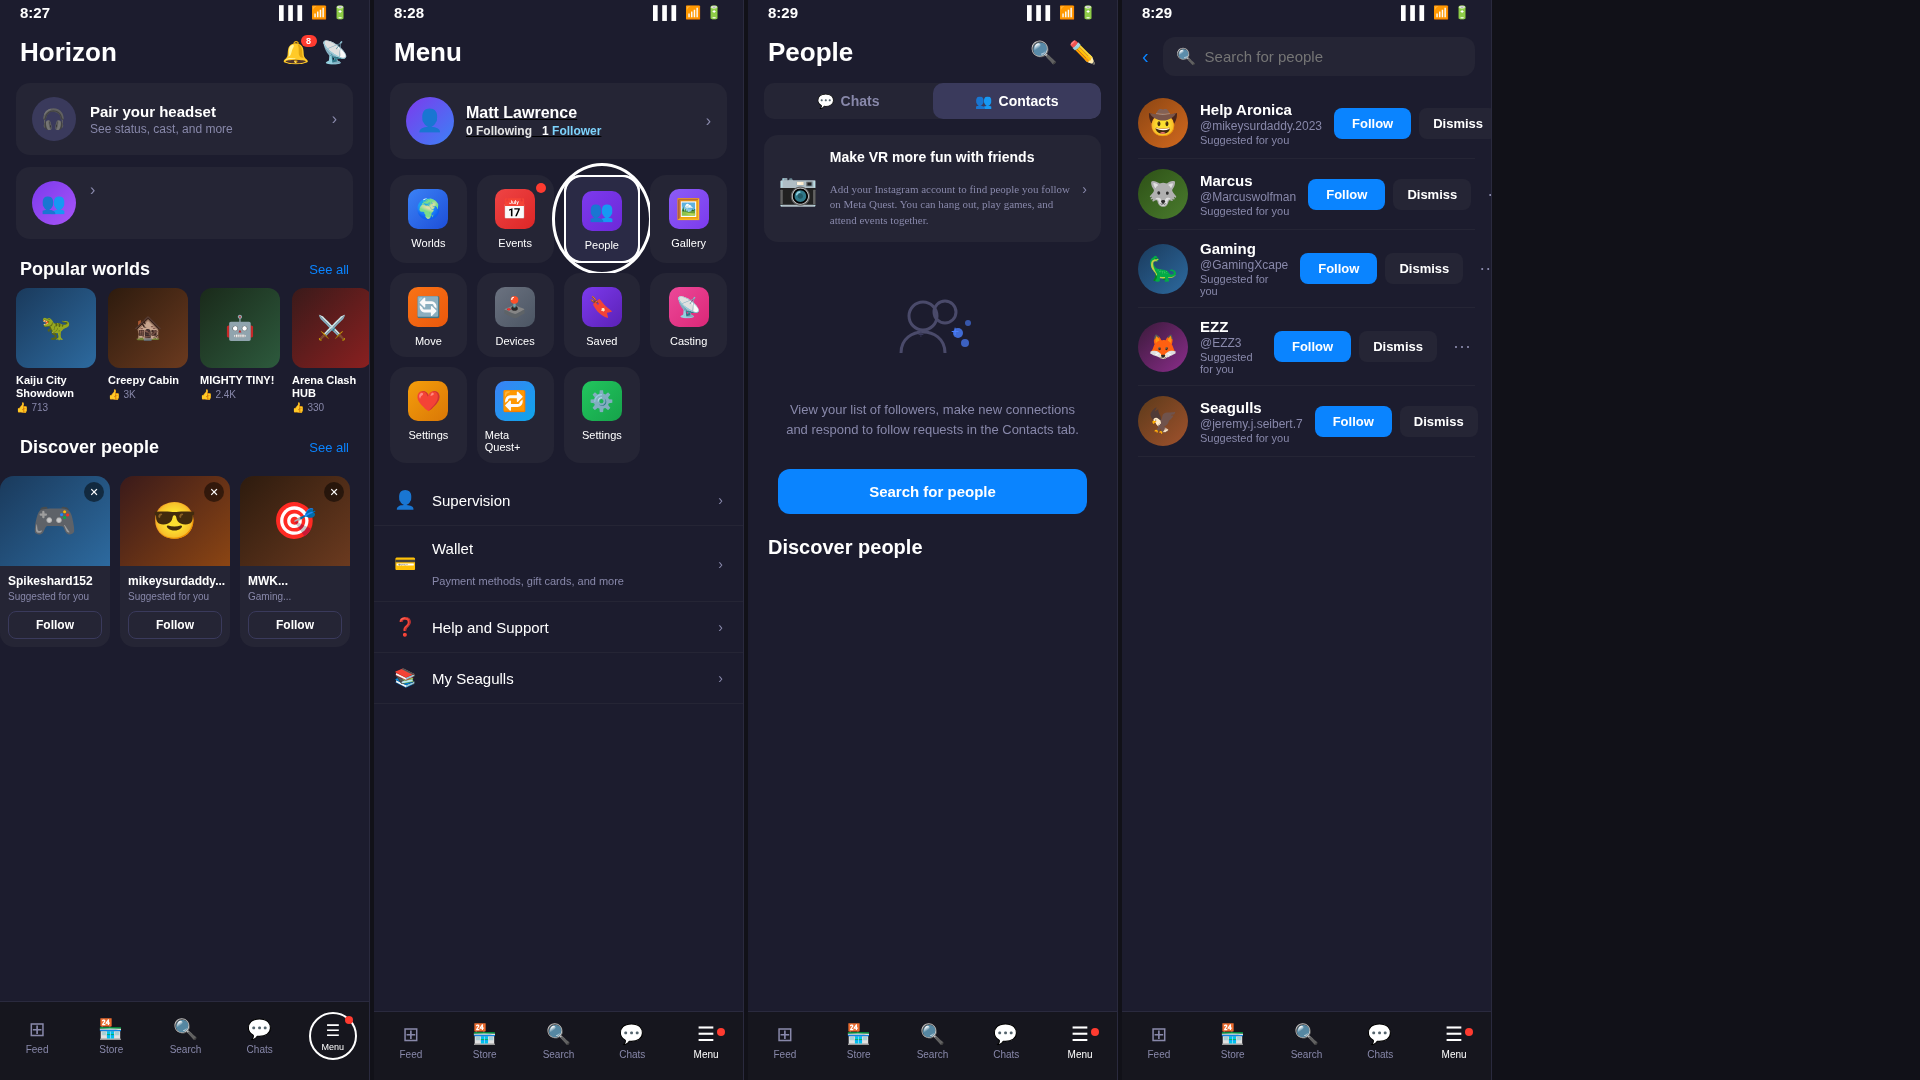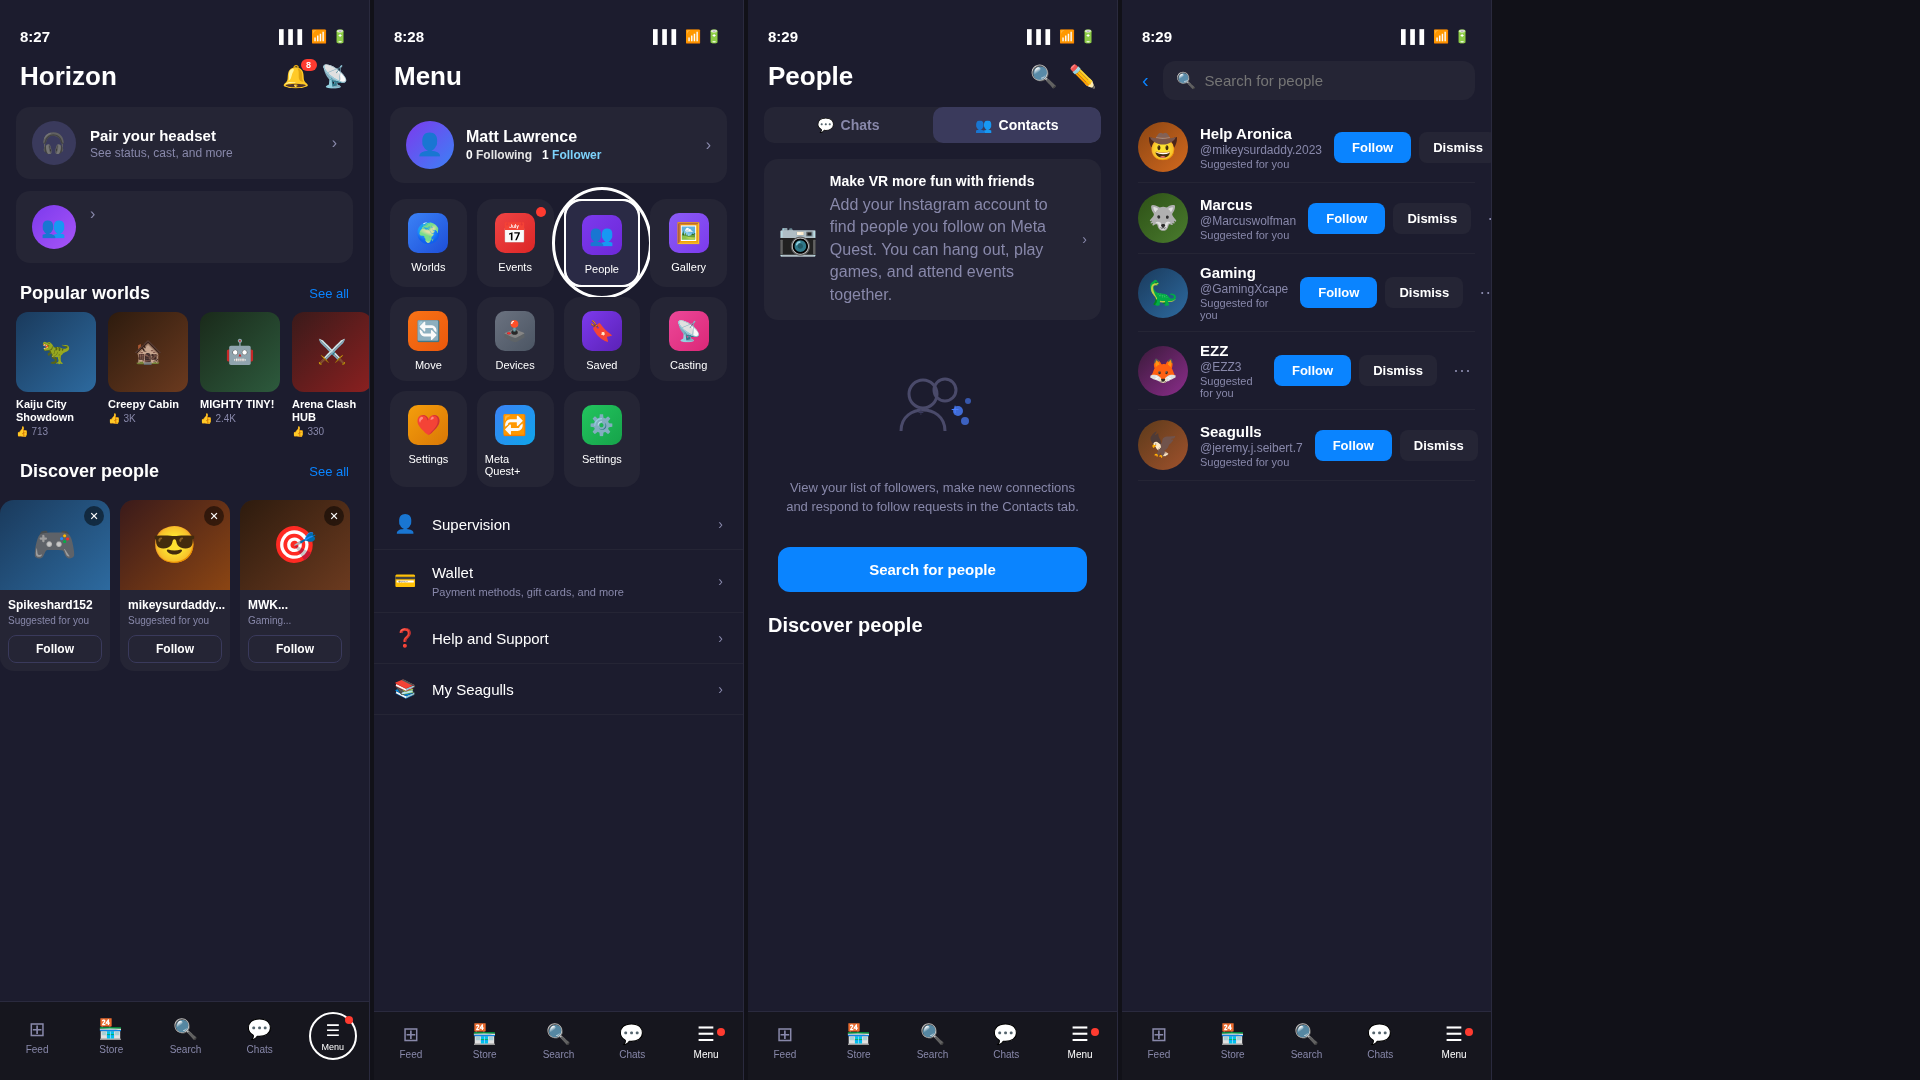--- a/index.html
+++ b/index.html
@@ -23,21 +23,21 @@
       overflow: hidden;
       position: relative;
     }
     .phone-panel:last-child { border-right: none; }
 
     
     .status-bar {
       display: flex;
       justify-content: space-between;
       align-items: center;
-      padding: 28px 20px 6px;
+      padding: 4px 20px 6px;
       background: #1c1c2e;
       flex-shrink: 0;
     }
     .status-time {
       font-size: 15px;
       font-weight: 600;
       color: #ffffff;
     }
     .status-icons {
       display: flex;
@@ -273,21 +273,21 @@
       cursor: pointer;
     }
     .user-avatar {
       width: 48px; height: 48px;
       border-radius: 50%;
       background: linear-gradient(135deg, #7c3aed, #3b82f6);
       display: flex; align-items: center; justify-content: center;
       font-size: 22px; flex-shrink: 0;
       overflow: hidden;
     }
-    .user-info { flex: 1; }
+    .user-info { flex: 1; text-decoration: underline; }
     .user-name { font-size: 16px; font-weight: 700; color: #ffffff; }
     .user-stats { font-size: 12px; color: #8888aa; margin-top: 2px; }
     .user-stats span { color: #ffffff; font-weight: 600; }
 
     .menu-grid {
       display: grid;
       grid-template-columns: repeat(4, 1fr);
       gap: 10px;
       padding: 0 16px;
       margin-bottom: 12px;
@@ -346,21 +346,21 @@
       padding: 14px 20px;
       display: flex;
       align-items: center;
       gap: 14px;
       cursor: pointer;
       border-bottom: 1px solid #252535;
     }
     .menu-list-icon { font-size: 18px; color: #8888aa; width: 24px; text-align: center; }
     .menu-list-text { flex: 1; }
     .menu-list-title { font-size: 15px; color: #ffffff; font-weight: 500; }
-    .menu-list-sub { font-size: 11px; color: #8888aa; margin-top: 5px; }
+    .menu-list-sub { font-size: 11px; color: #8888aa; margin-top: 18px; }
     .menu-list-arrow { color: #8888aa; font-size: 14px; }
 
     
     .people-header {
       padding: 10px 20px 15px;
       display: flex;
       justify-content: space-between;
       align-items: center;
     }
     .people-title { font-size: 26px; font-weight: 700; color: #ffffff; }
@@ -398,21 +398,21 @@
       border-radius: 14px;
       padding: 14px;
       display: flex;
       align-items: center;
       gap: 12px;
       cursor: pointer;
     }
     .ig-icon { font-size: 32px; flex-shrink: 0; }
     .ig-text { flex: 1; }
     .ig-title { font-size: 14px; font-weight: 700; color: #ffffff; }
-    .ig-sub { font-size: 16px; color: #8888aa; margin-top: 5px; line-height: 1.4; }
+    .ig-sub { font-size: 11px; color: #8888aa; margin-top: 17px; line-height: 1.4; font-family: Liberation Serif, serif; }
     .ig-arrow { color: #8888aa; font-size: 14px; }
 
     .empty-state {
       display: flex;
       flex-direction: column;
       align-items: center;
       padding: 30px 30px 20px;
     }
     .empty-icon { font-size: 70px; color: #3a3a5c; margin-bottom: 16px; }
     .empty-text { font-size: 13px; color: #8888aa; text-align: center; line-height: 1.5; }

